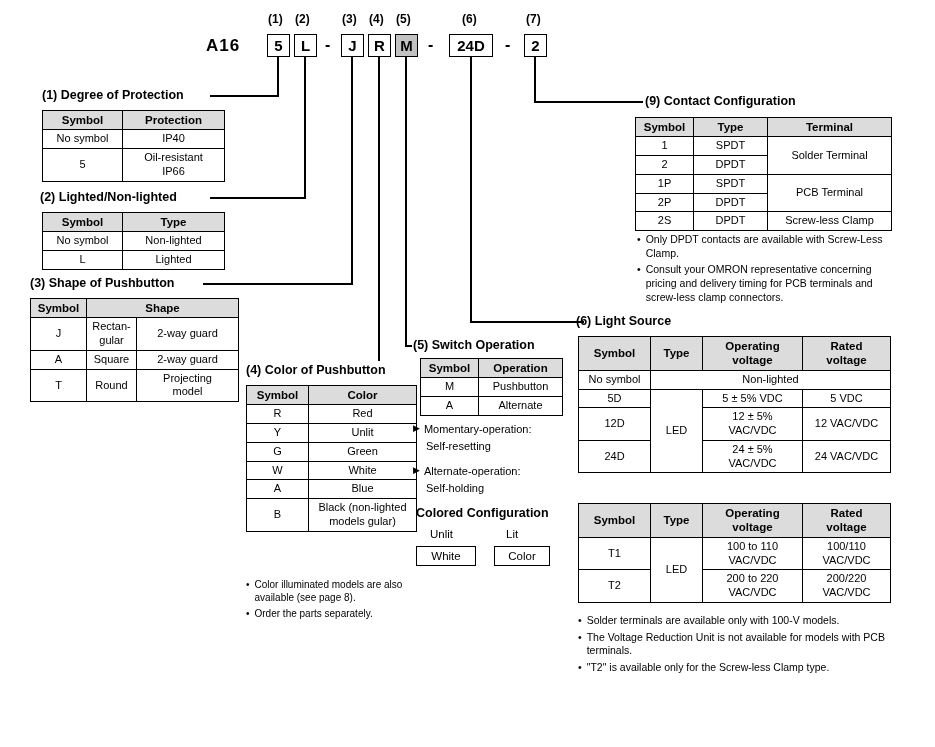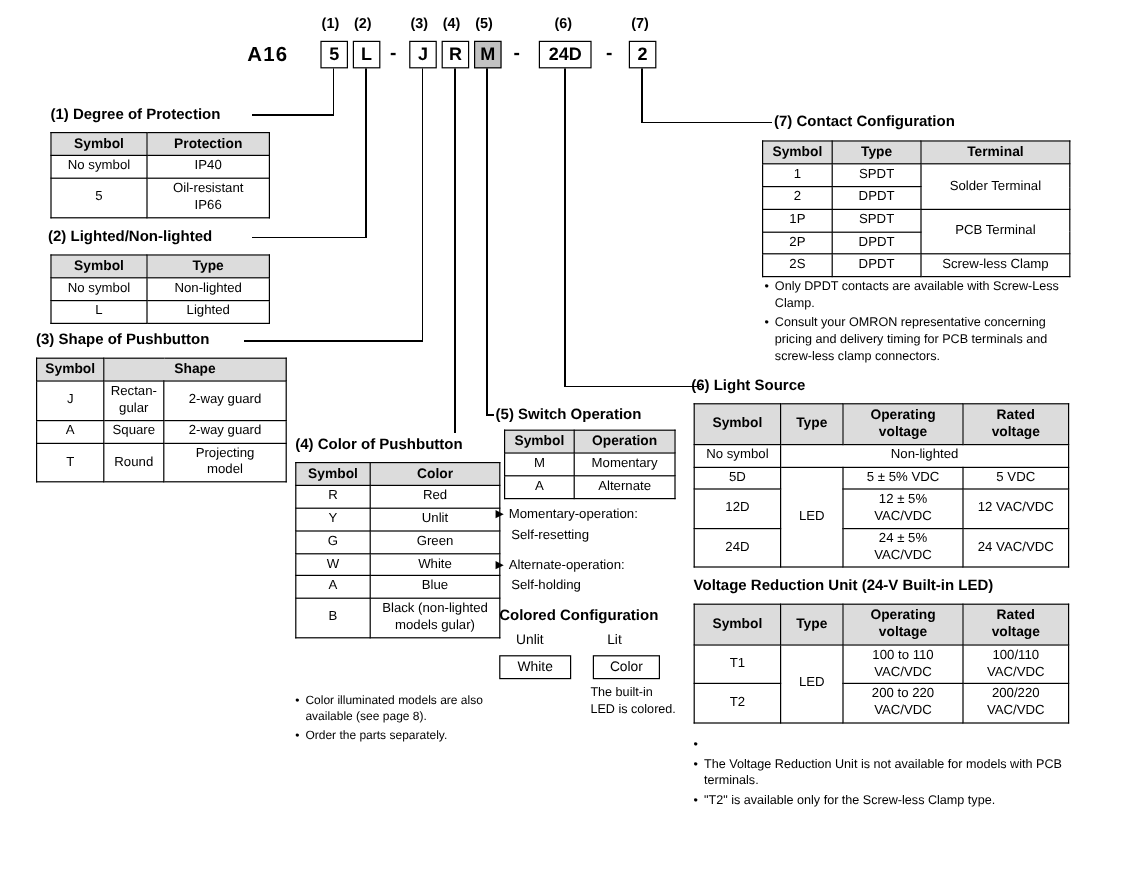--- a/index.html
+++ b/index.html
@@ -200,21 +200,21 @@
         <col style="width:58px">
         <col style="width:84px">
       </colgroup>
     <tbody>
         <tr>
       <th>Symbol</th>
       <th>Operation</th>
     </tr>
     <tr>
           <td>M</td>
-          <td>Momentary</td>
+          <td>Pushbutton</td>
         </tr>
     <tr>
           <td>A</td>
           <td>Alternate</td>
         </tr>
   </tbody>
     </table>
   <div class="abs arrownotes" style="left:413px;top:420px;width:150px">
     <div class="arrowline">
       <span class="arrowglyph">▶</span>
@@ -225,22 +225,20 @@
       <span class="arrowglyph">▶</span>
       <span>Alternate-operation:</span>
     </div>
     <div class="subline">Self-holding</div>
   </div>
   <div class="abs hdg" style="left:416px;top:506px">Colored Configuration</div>
   <div class="abs ill-label" style="left:430px;top:528px">Unlit</div>
   <div class="abs ill-label" style="left:506px;top:528px">Lit</div>
   <div class="abs smallbox" style="left:416px;top:546px;width:60px">White</div>
   <div class="abs smallbox" style="left:494px;top:546px;width:56px">Color</div>
-  <div class="abs caption" style="left:492px;top:570px;width:100px">The built-in
-LED is colored.</div>
 
   <div class="abs hdg" style="left:576px;top:314px">(6) Light Source</div>
   <table class="t abs" style="left:578px;top:336px;width:312px">
     <colgroup>
         <col style="width:72px">
         <col style="width:52px">
         <col style="width:100px">
         <col style="width:88px">
       </colgroup>
     <tbody>
@@ -269,21 +267,20 @@
       <td>12 VAC/VDC</td>
     </tr>
     <tr>
       <td>24D</td>
       <td>24 ± 5%
 VAC/VDC</td>
       <td>24 VAC/VDC</td>
     </tr>
   </tbody>
     </table>
-  <div class="abs hdg" style="left:578px;top:481px">Voltage Reduction Unit (24-V Built-in LED)</div>
   <table class="t abs" style="left:578px;top:503px;width:312px">
     <colgroup>
         <col style="width:72px">
         <col style="width:52px">
         <col style="width:100px">
         <col style="width:88px">
       </colgroup>
     <tbody>
         <tr>
       <th>Symbol</th>
@@ -306,32 +303,33 @@
       <td>200 to 220
 VAC/VDC</td>
       <td>200/220
 VAC/VDC</td>
     </tr>
   </tbody>
     </table>
   <div class="abs notes" style="left:578px;top:614px;width:320px">
     <div class="note">
       <span class="nb">•</span>
+      <span>Solder terminals are available only with 100-V models.</span>
     </div>
     <div class="note">
       <span class="nb">•</span>
       <span>The Voltage Reduction Unit is not available for models with PCB terminals.</span>
     </div>
     <div class="note">
       <span class="nb">•</span>
       <span>"T2" is available only for the Screw-less Clamp type.</span>
     </div>
   </div>
 
-  <div class="abs hdg" style="left:645px;top:94px">(7) Contact Configuration</div>
+  <div class="abs hdg" style="left:645px;top:94px">(9) Contact Configuration</div>
   <table class="t abs" style="left:635px;top:117px;width:256px">
     <colgroup>
         <col style="width:58px">
         <col style="width:74px">
         <col style="width:124px">
       </colgroup>
     <tbody>
         <tr>
       <th>Symbol</th>
       <th>Type</th>

